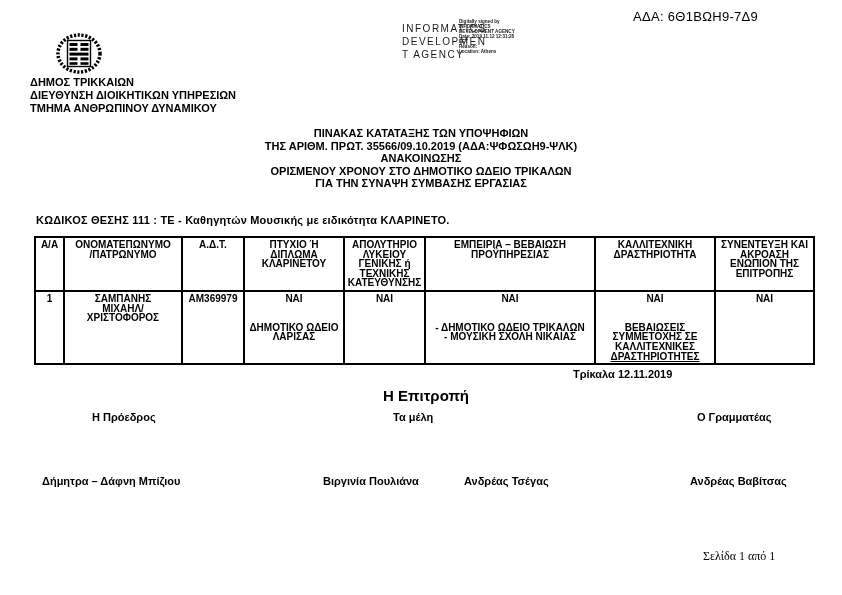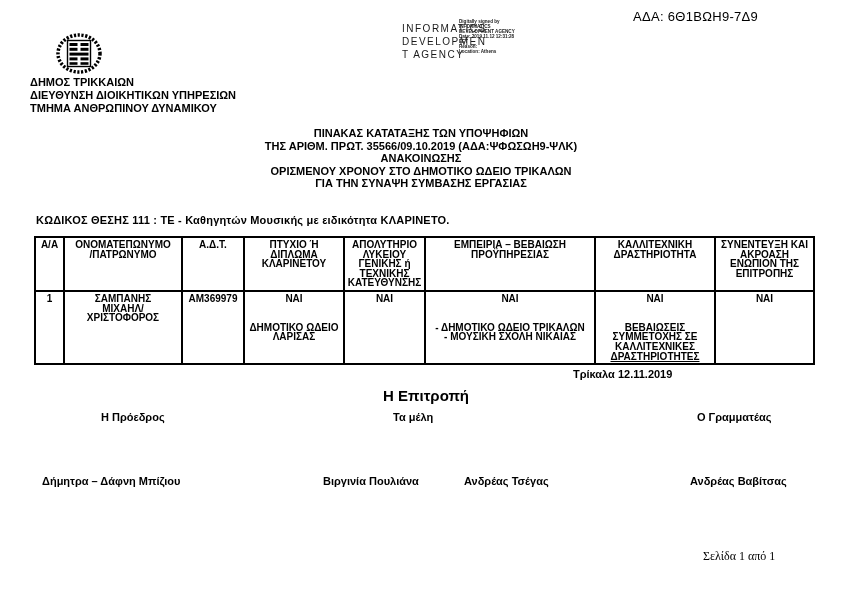--- a/index.html
+++ b/index.html
@@ -39,21 +39,21 @@
   .rank-table thead tr { height:53px; }
   .rank-table tbody tr { height:63px; }
   .w0{width:29px}.w1{width:118px}.w2{width:62px}.w3{width:100px}
   .w4{width:81px}.w5{width:170px}.w6{width:120px}.w7{width:99px}
   .underline { text-decoration:underline; }
 
   
   .place-date { left:573px; top:360px; font-size:11px; font-weight:bold;margin-top:8px; }
   .committee-title { left:383px; top:387px; font-size:15px; font-weight:bold; }
   .lbl { top:411px; font-size:11px; font-weight:bold; }
-  .lbl-president { left:77px;padding-left:24px; }
+  .lbl-president { left:68px;padding-left:24px; }
   .lbl-members { left:393px; }
   .lbl-secretary { left:697px; }
   .nm { top:475px; font-size:11px; font-weight:bold; }
   .nm-president { left:42px; }
   .nm-member1 { left:323px; }
   .nm-member2 { left:464px; }
   .nm-secretary { left:690px; }
 
   .page-footer { left:703px; top:549px; font-family:"Liberation Serif", serif; font-size:12px; }
 </style>

